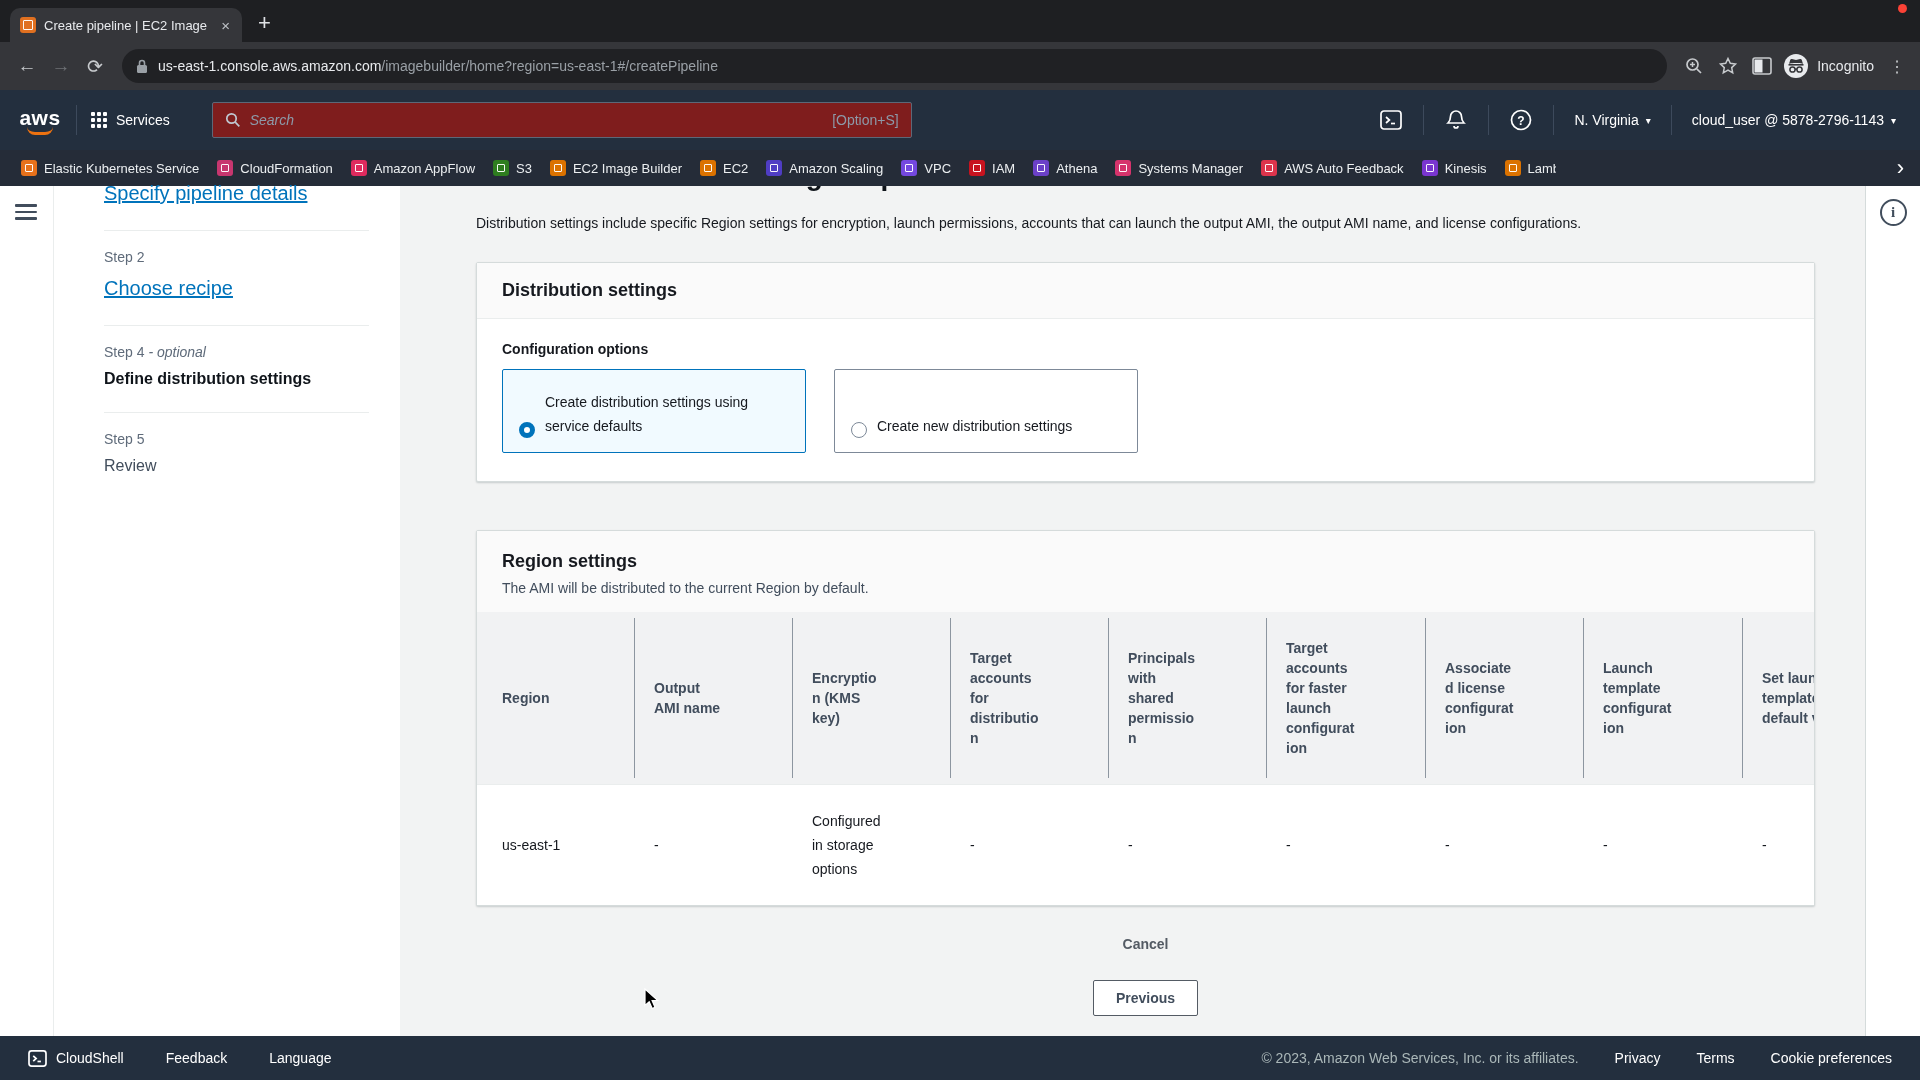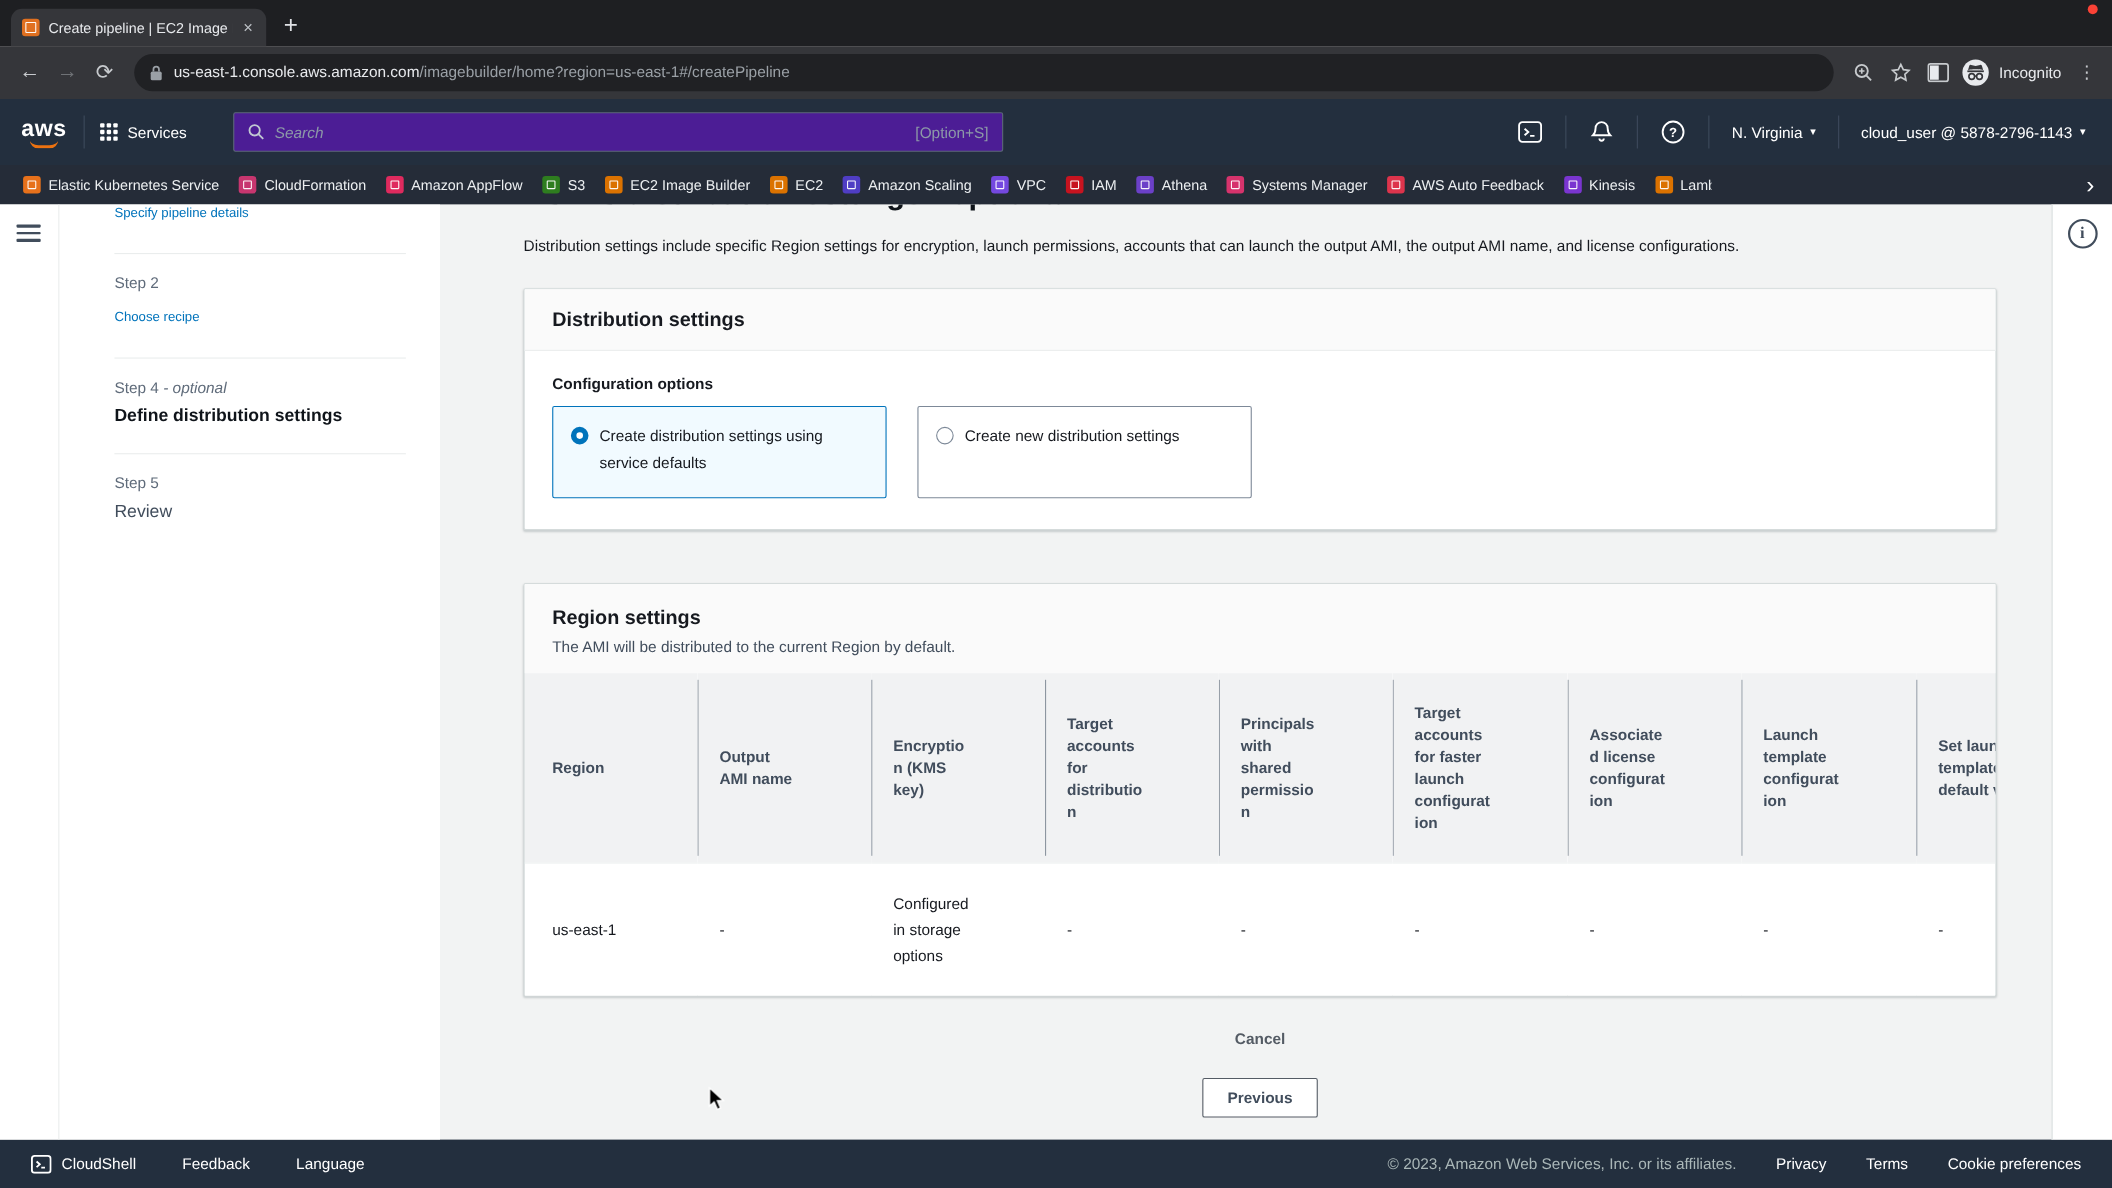--- a/index.html
+++ b/index.html
@@ -33,21 +33,21 @@
   
   .aws-nav { height:60px; background:#232f3e; display:flex; align-items:center; padding:0 18px; color:#fff; }
   .aws-logo { position:relative; width:44px; text-align:center; }
   .aws-logo .txt { font-size:21px; font-weight:700; color:#fff; letter-spacing:.5px; }
   .aws-logo .smile { display:block; margin:-3px auto 0; width:26px; height:8px;
                      border-bottom:3px solid #ec7211; border-radius:0 0 13px 13px; }
   .nav-sep { width:1px; height:30px; background:#3d4a5c; margin:0 14px; }
   .services { display:flex; align-items:center; gap:9px; font-size:14px; }
   .grid-ico { display:grid; grid-template-columns:repeat(3,4px); grid-gap:2px; }
   .grid-ico i { width:4px; height:4px; background:#fff; border-radius:1px; }
-  .nav-search { width:700px; height:36px; margin-left:42px; background:#4c1d95;
+  .nav-search { width:700px; height:36px; margin-left:42px; background:#7f1d1d;
                 border:1px solid #5c6878; border-radius:2px; display:flex; align-items:center;
                 padding:0 12px; gap:9px; }
   .nav-search input { flex:1; background:transparent; border:none; outline:none; color:#e8eaed; font-size:14px;
                       font-family:"Liberation Sans", sans-serif; }
   .nav-search input::placeholder { color:#8d99a8; font-style:italic; }
   .search-shortcut { color:#8d99a8; font-size:14px; }
   .nav-right { margin-left:auto; display:flex; align-items:center; }
   .nav-ico { width:36px; display:flex; justify-content:center; }
   .nav-text { font-size:14px; display:flex; align-items:center; gap:7px; padding:0 6px; }
   .caret { font-size:10px; color:#fff; }
@@ -71,38 +71,38 @@
   .steps-panel { width:400px; background:#fff; position:relative; flex-shrink:0; }
   .rail-divider { position:absolute; left:53px; top:0; bottom:0; width:1px; background:#eaeded; }
   .hamburger { position:absolute; left:15px; top:18px; width:22px; }
   .hamburger i { display:block; height:2.5px; background:#414d5c; margin-bottom:4px; border-radius:1px; }
   .steps { margin-left:104px; width:265px; }
   .step { padding:18px 0 24px; }
   .step + .step { border-top:1px solid #eaeded; }
   .step:first-child { padding-top:0; margin-top:-6px; }
   .step-label { font-size:14px; color:#5f6b7a; margin-bottom:10px; }
   .step-label .opt { font-style:italic; }
-  .step-link { color:#0073bb; font-size:12px; line-height:26px; cursor:pointer; }
+  .step-link { color:#0073bb; font-size:20px; line-height:26px; cursor:pointer;text-decoration:underline; }
   .step-current { font-size:16px; font-weight:700; color:#0f141a; }
   .step-future { font-size:16px; color:#414d5c; }
 
   .main { flex:1; padding-left:76px; overflow:hidden; position:relative; }
   .page-heading { font-size:28px; font-weight:700; color:#0f141a; margin-top:-26px; height:44px; overflow:hidden; white-space:nowrap; }
   .page-desc { font-size:14px; line-height:22px; color:#16191f; max-width:1330px; margin-top:8px; }
 
   .card { width:1339px; background:#fff; border:1px solid #d5dbdb; border-radius:2px;
           box-shadow:0 1px 2px rgba(0,28,36,.18); }
   .card-header { background:#fafafa; padding:17px 25px; border-bottom:1px solid #eaeded; }
   .card-title { font-size:18px; font-weight:700; color:#16191f; }
   .card1 { margin-top:28px; }
   .card1-body { padding:22px 25px 28px; }
   .config-label { font-size:14px; font-weight:700; color:#16191f; margin-bottom:12px; }
   .tiles { display:flex; gap:28px; }
   .tile { width:304px; height:84px; border:1px solid #7d8998; border-radius:2px; background:#fff;
-          display:flex; align-items:flex-start; gap:10px; padding:14px 16px; cursor:pointer; }
+          display:flex; align-items:flex-end; gap:10px; padding:14px 16px; cursor:pointer; }
   .tile.selected { border-color:#0073bb; background:#f1faff; }
   .radio { width:16px; height:16px; border-radius:50%; border:1px solid #7d8998; background:#fff; margin-top:4px; flex-shrink:0; }
   .radio.checked { border:5px solid #0073bb; }
   .tile-label { font-size:14px; line-height:24px; color:#16191f; }
 
   .card2 { margin-top:48px; }
   .card2-header { background:#fafafa; padding:20px 25px 16px; }
   .region-desc { font-size:14px; color:#414d5c; margin-top:8px; }
   table { width:100%; border-collapse:collapse; table-layout:fixed; }
   th { background:#f1f2f3; text-align:left; vertical-align:middle; padding:26px 0; position:relative; overflow:hidden; }

